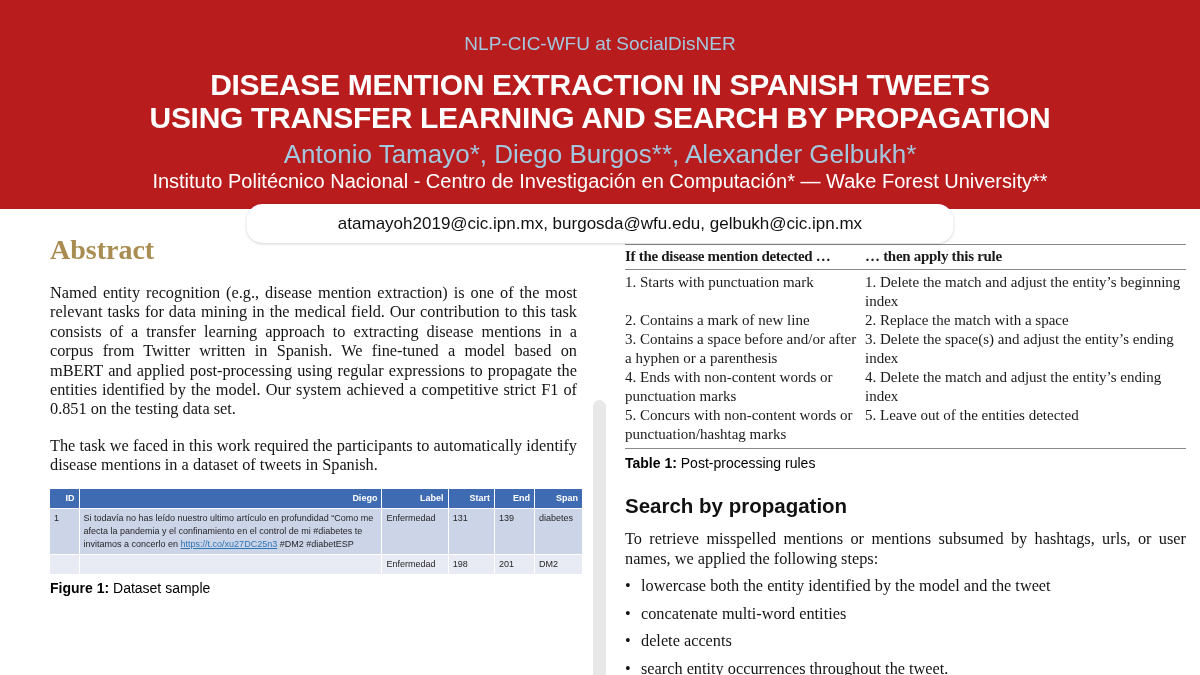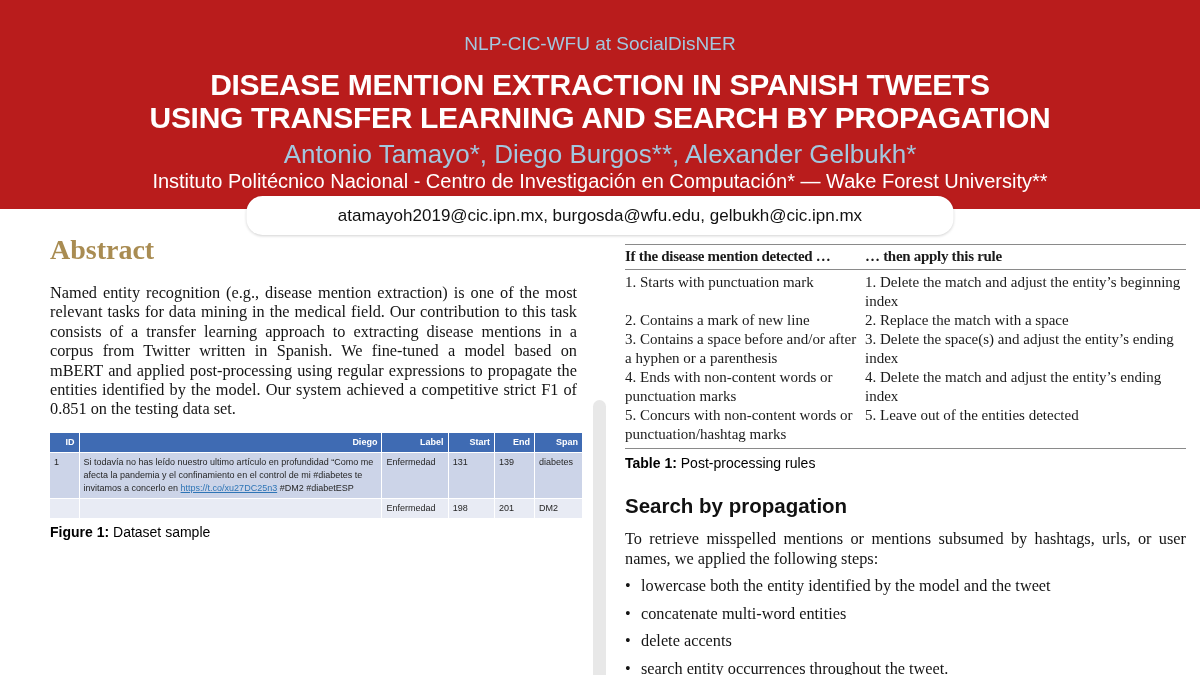--- a/index.html
+++ b/index.html
@@ -7,21 +7,21 @@
           font-family:"Liberation Serif",serif;color:#141414;}
 
   
   .band{position:absolute;left:0;top:0;width:1200px;height:209px;background:#b91c1c;text-align:center;}
   .event{padding-top:33px;font-family:"Liberation Sans",sans-serif;font-size:19px;color:#a3c7de;}
   .title-line{margin-top:0;font-family:"Liberation Sans",sans-serif;font-weight:bold;font-size:30px;
               line-height:33px;letter-spacing:-0.3px;color:#ffffff;}
   .title-block{margin-top:13px;}
   .authors{margin-top:6px;font-family:"Liberation Sans",sans-serif;font-size:26px;line-height:28px;color:#a3c7de;}
   .affil{margin-top:2px;font-family:"Liberation Sans",sans-serif;font-size:20px;line-height:22px;color:#ffffff;}
-  .email-pill{position:absolute;left:50%;top:196px;transform:translateX(-50%);
+  .email-pill{position:absolute;left:50%;top:204px;transform:translateX(-50%);
               width:707px;height:39px;background:#ffffff;border-radius:16px;z-index:3;
               font-family:"Liberation Sans",sans-serif;font-size:17px;line-height:39px;color:#111;
               text-align:center;box-shadow:0 1px 3px rgba(0,0,0,0.18);}
 
   
   .scroll-thumb{position:absolute;left:593px;top:400px;width:13px;height:290px;
                 background:#e8e8e8;border-radius:7px;z-index:1;}
 
   
   .col-left{position:absolute;left:50px;top:234px;width:527px;}
@@ -80,20 +80,21 @@
 
   <div class="email-pill">atamayoh2019@cic.ipn.mx, burgosda@wfu.edu, gelbukh@cic.ipn.mx</div>
 
   <div class="scroll-thumb"></div>
 
   <div class="col-left">
 
     <h2 class="gold">Abstract</h2>
     <p class="body-par">Named entity recognition (e.g., disease mention extraction) is one of the most relevant tasks for data mining in the medical field. Our contribution to this task consists of a transfer learning approach to extracting disease mentions in a corpus from Twitter written in Spanish. We fine-tuned a model based on mBERT and applied post-processing using regular expressions to propagate the entities identified by the model. Our system achieved a competitive strict F1 of 0.851 on the testing data set.</p>
 
+    <p class="body-par">The task we faced in this work required the participants to automatically identify disease mentions in a dataset of tweets in Spanish.</p>
 
     <div class="figwrap">
       <table class="fig">
         <thead>
           <tr>
             <th class="col-id">ID</th>
             <th class="col-input">Diego</th>
             <th class="col-label">Label</th>
             <th class="col-start">Start</th>
             <th class="col-end">End</th>

